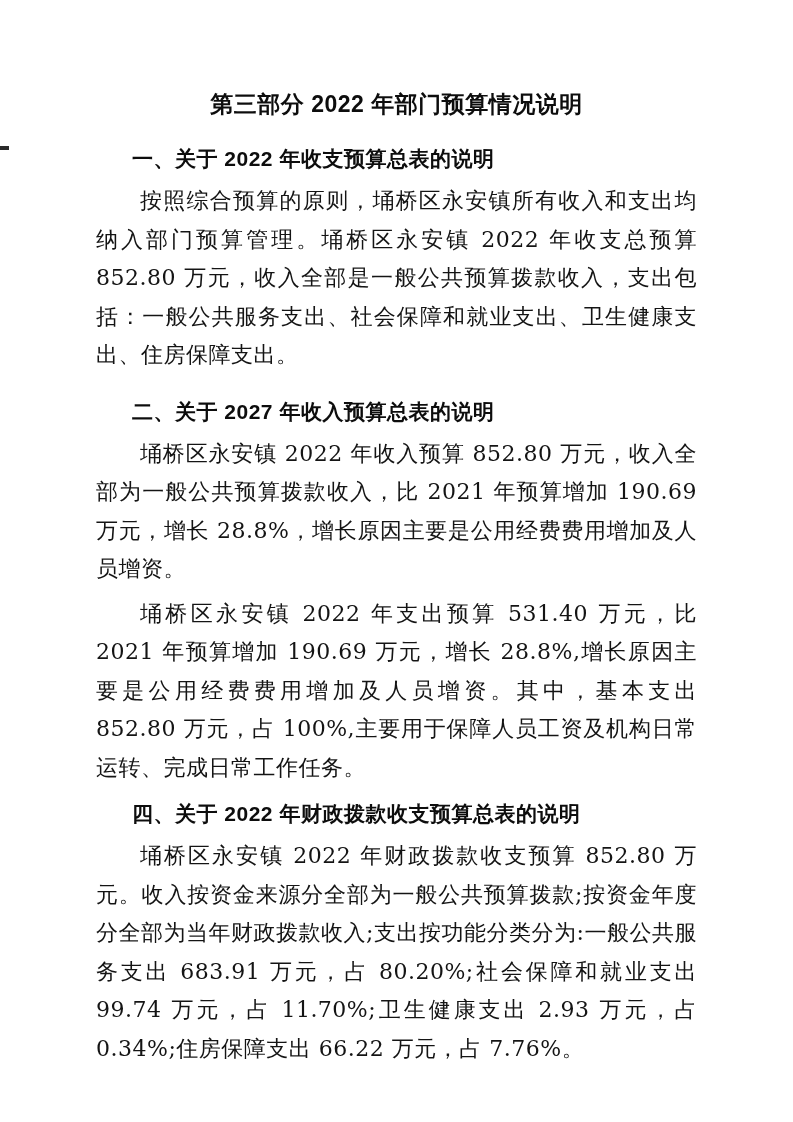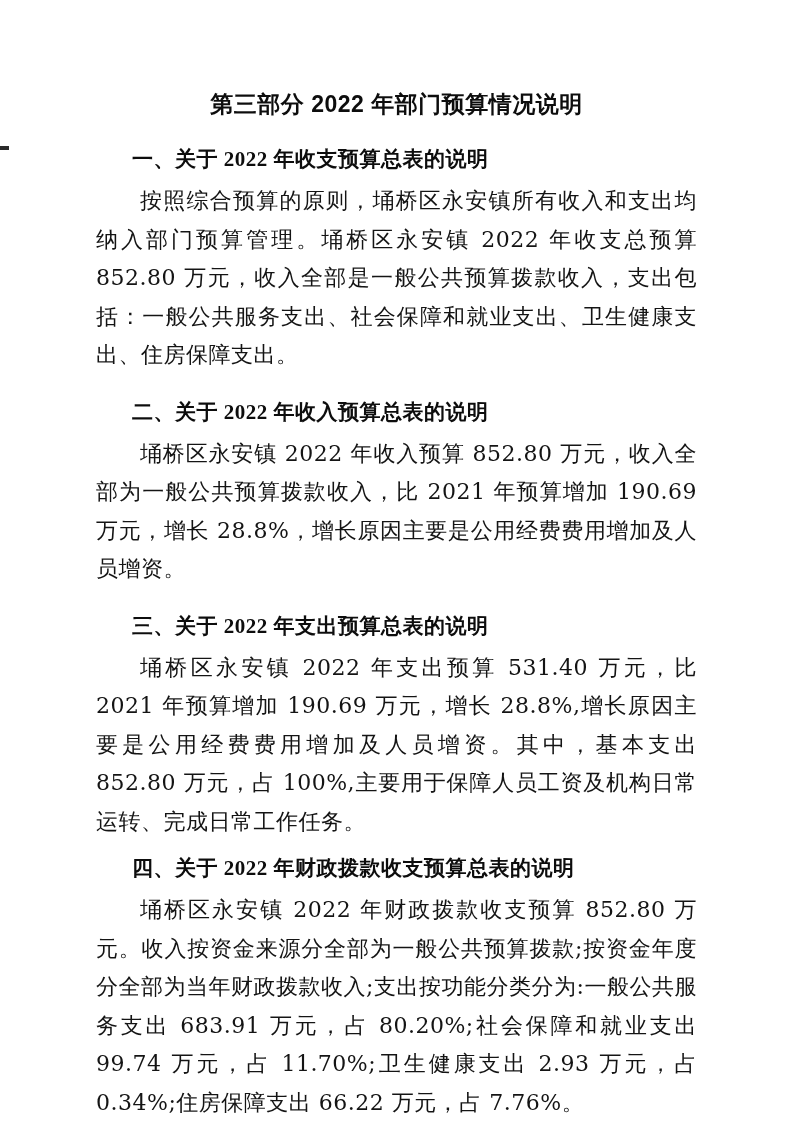--- a/index.html
+++ b/index.html
@@ -26,21 +26,21 @@
     font-family: "Liberation Sans", sans-serif;
     font-weight: 700;
     font-size: 23px;
     line-height: 32px;
     text-align: center;
     letter-spacing: 0.5px;
     margin: 0 0 24px 0;
     color: #0d0d0d;
   }
   .sec-heading {
-    font-family: Liberation Serif, serif;
+    font-family: Liberation Sans, sans-serif;
     font-weight: 700;
     font-size: 21px;
     line-height: 30px;
     text-indent: 2em;
     letter-spacing: 0.5px;
     margin: 22px 0 8px 0;
     color: #0d0d0d;
   }
   .sec-heading.tight {
     margin-top: 12px;
@@ -71,26 +71,25 @@
 
   <div class="content">
     <h1 class="doc-title">第三部分 2022 年部门预算情况说明</h1>
 
     <div>
       <h2 class="sec-heading">一、关于 2022 年收支预算总表的说明</h2>
       <p class="sec-paragraph">按照综合预算的原则，埇桥区永安镇所有收入和支出均纳入部门预算管理。埇桥区永安镇 2022 年收支总预算 852.80 万元，收入全部是一般公共预算拨款收入，支出包括：一般公共服务支出、社会保障和就业支出、卫生健康支出、住房保障支出。</p>
     </div>
 
     <div>
-      <h2 class="sec-heading">二、关于 2022 年收入预算总表的说明</h2>
+      <h2 class="sec-heading">二、关于 2027 年收入预算总表的说明</h2>
       <p class="sec-paragraph">埇桥区永安镇 2022 年收入预算 852.80 万元，收入全部为一般公共预算拨款收入，比 2021 年预算增加 190.69 万元，增长 28.8%，增长原因主要是公用经费费用增加及人员增资。</p>
     </div>
 
     <div>
-      <h2 class="sec-heading">三、关于 2022 年支出预算总表的说明</h2>
       <p class="sec-paragraph">埇桥区永安镇 2022 年支出预算 531.40 万元，比 2021 年预算增加 190.69 万元，增长 28.8%,增长原因主要是公用经费费用增加及人员增资。其中，基本支出 852.80 万元，占 100%,主要用于保障人员工资及机构日常运转、完成日常工作任务。</p>
     </div>
 
     <div>
       <h2 class="sec-heading tight">四、关于 2022 年财政拨款收支预算总表的说明</h2>
       <p class="sec-paragraph">埇桥区永安镇 2022 年财政拨款收支预算 852.80 万元。收入按资金来源分全部为一般公共预算拨款;按资金年度分全部为当年财政拨款收入;支出按功能分类分为:一般公共服务支出 683.91 万元，占 80.20%;社会保障和就业支出 99.74 万元，占 11.70%;卫生健康支出 2.93 万元，占 0.34%;住房保障支出 66.22 万元，占 7.76%。</p>
     </div>
   </div>
 </div>
 

